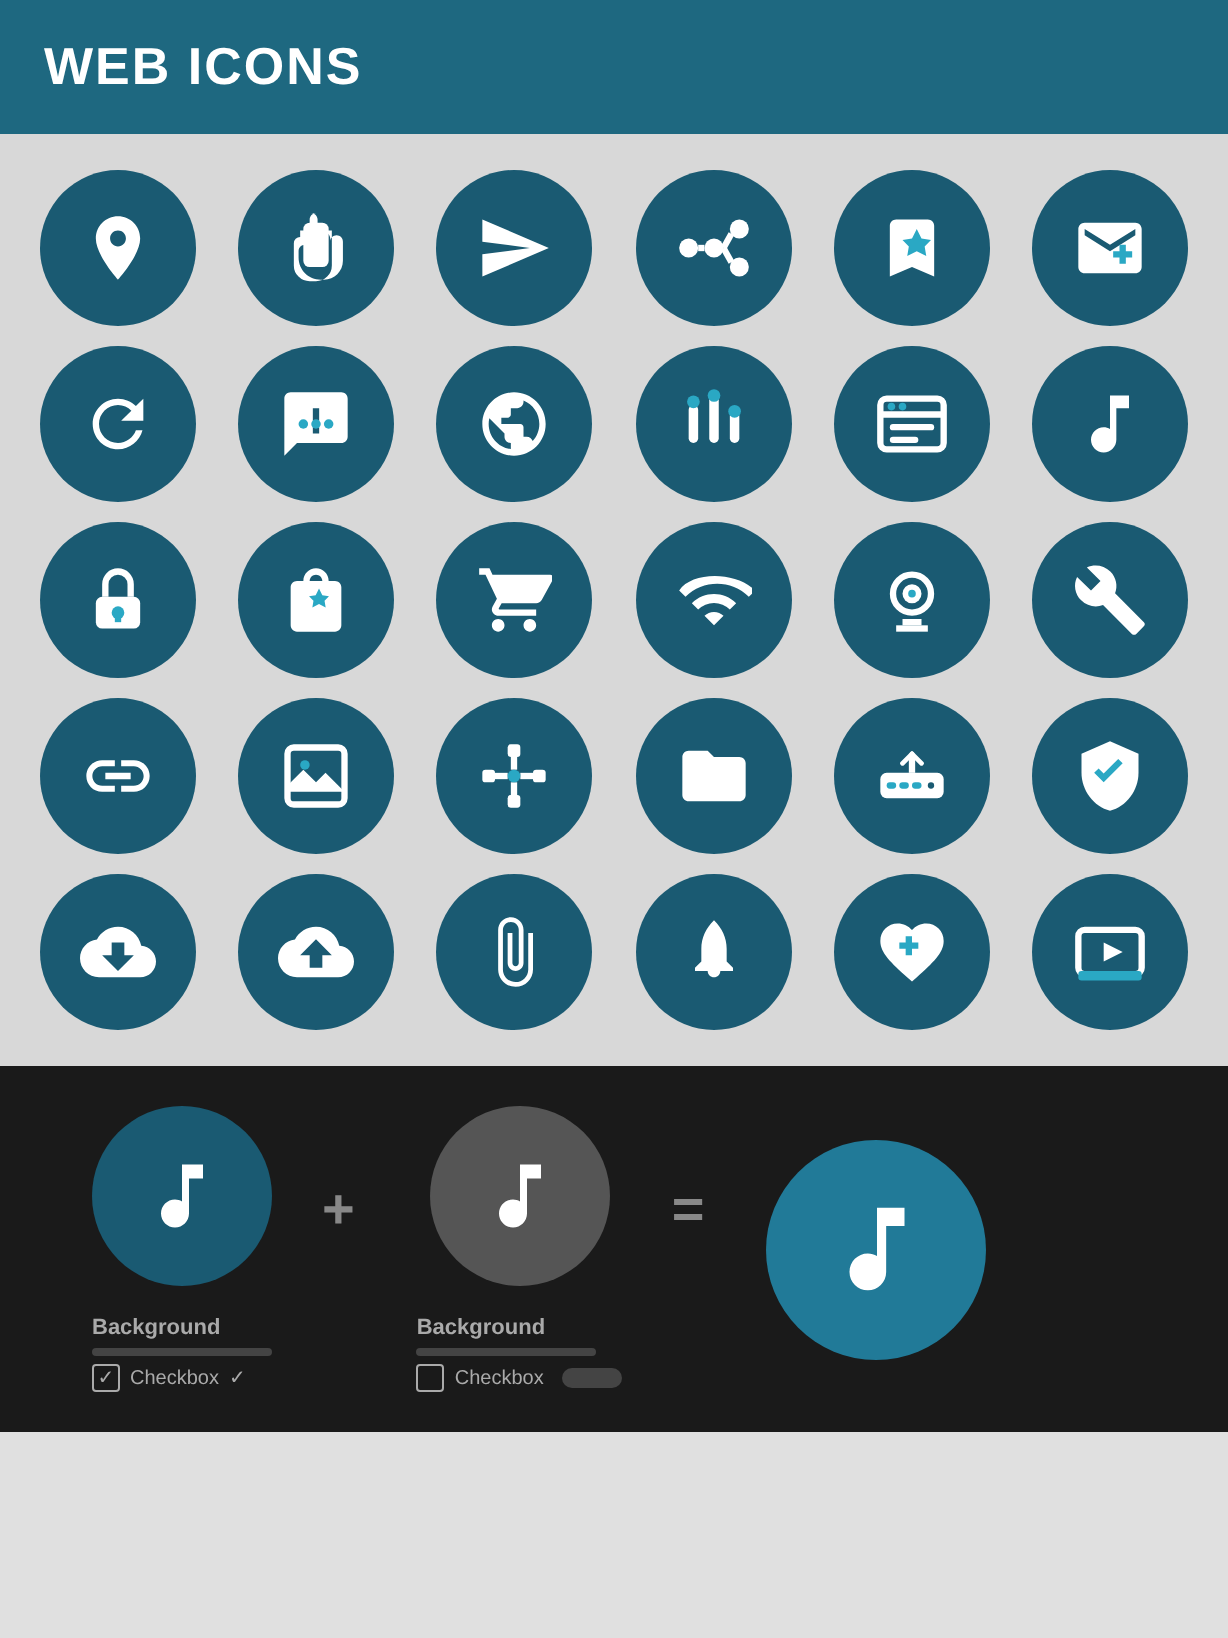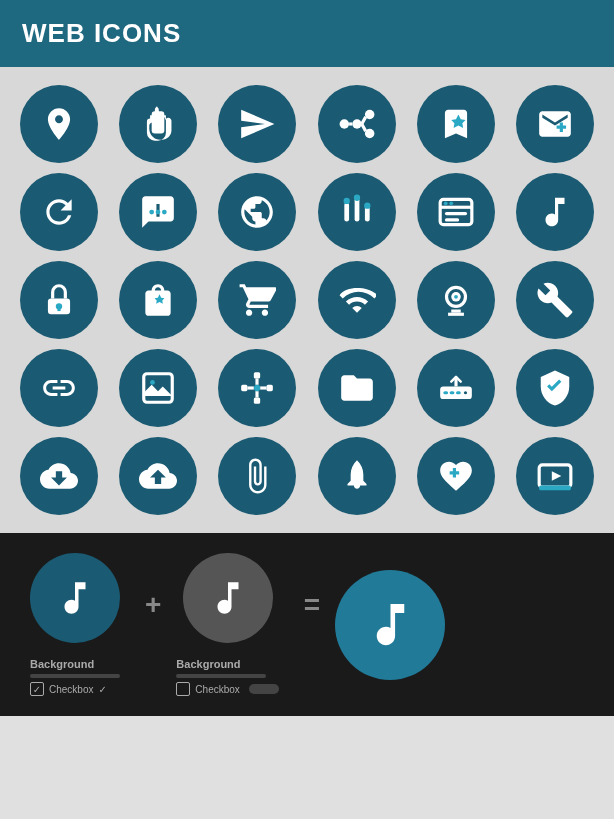--- a/index.html
+++ b/index.html
@@ -75,20 +75,21 @@
       display: flex;
       align-items: center;
       gap: 0;
     }
 
     .bottom-item {
       display: flex;
       flex-direction: column;
       align-items: center;
       gap: 10px;
+      margin-left: 16px;
     }
 
     .bottom-circle-dark {
       width: 90px;
       height: 90px;
       border-radius: 50%;
       background: #1a5a72;
       display: flex;
       align-items: center;
       justify-content: center;

